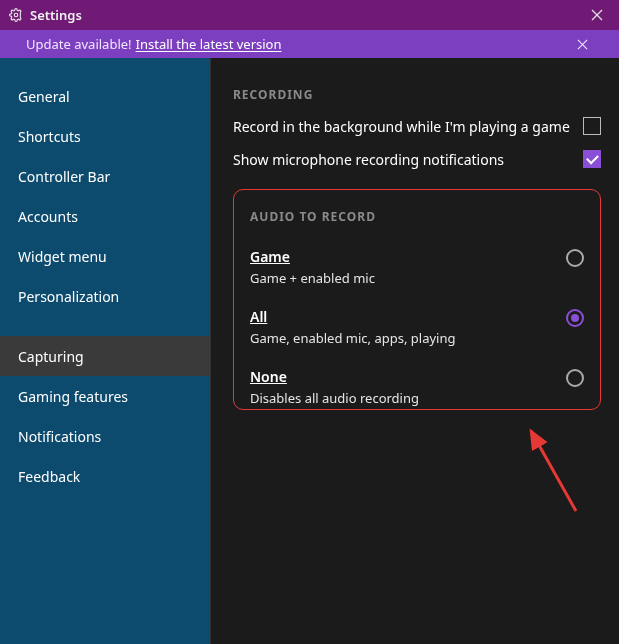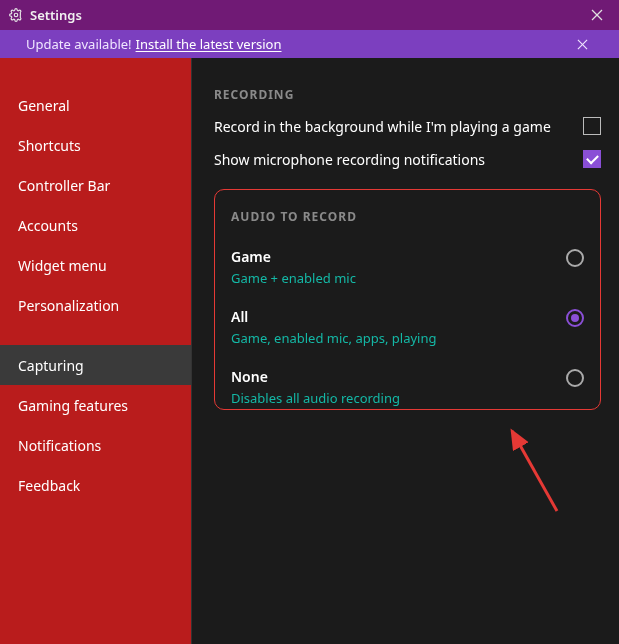--- a/index.html
+++ b/index.html
@@ -66,24 +66,24 @@
   }
 
   
   .main {
     display: flex;
     height: calc(644px - 30px - 28px);
   }
 
   
   .sidebar {
-    width: 192px;
-    background: #b91c1c;
+    width: 211px;
+    background: #0c4a6e;
     border-right: 1px solid #333;
-    padding-top: 27px;
+    padding-top: 18px;
   }
   .sidebar-item {
     height: 40px;
     display: flex;
     align-items: center;
     padding-left: 18px;
     font-size: 14px;
     color: #ffffff;
     cursor: pointer;
   }
@@ -154,24 +154,25 @@
     padding: 8px 0 12px 0;
     cursor: pointer;
   }
   .radio-row:last-child { padding-bottom: 0; justify-content: flex-end; }
   .radio-text { flex: 1; }
   .radio-title {
     font-size: 14px;
     font-weight: 600;
     color: #ffffff;
     margin-bottom: 3px;
+    text-decoration: underline;
   }
   .radio-desc {
     font-size: 13px;
-    color: #14b8a6;
+    color: #e5e5e5;
   }
   .radio {
     width: 18px; height: 18px;
     border: 2px solid #aaa;
     border-radius: 50%;
     margin-top: 2px;
     display: inline-flex;
     align-items: center;
     justify-content: center;
     flex-shrink: 0;

